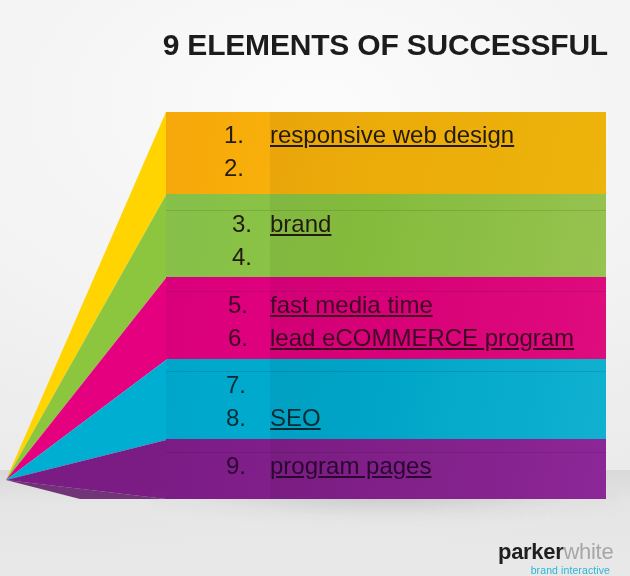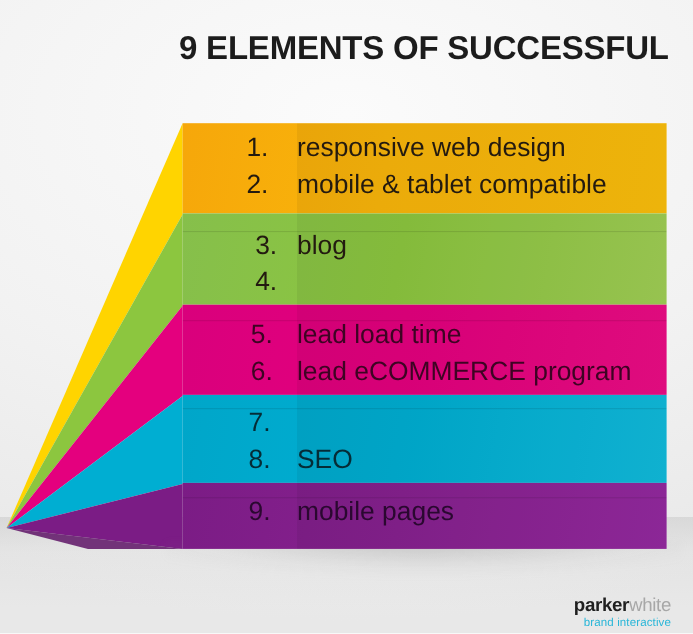--- a/index.html
+++ b/index.html
@@ -114,20 +114,21 @@
     padding-right: 26px;
     box-sizing: border-box;
     font-size: 24px;
     color: #1e1a17;
     flex: 0 0 auto;
   }
   .row-label {
     font-size: 24px;
     color: #1e1a17;
     white-space: nowrap;
+    text-decoration: underline;
   }
 
   
   .band-orange {
     height: 82px;
     background: linear-gradient(100deg, #f6a70a 0%, #f9b50b 42%, #fbbf0c 100%);
     padding-top: 9px;
   }
   .band-green {
     height: 83px;
@@ -173,21 +174,21 @@
 
   
   .logo {
     position: absolute;
     left: 498px;
     top: 541px;
     width: 112px;
     text-align: right;
     line-height: 1;
   }
-  .logo-main { font-size: 17px; letter-spacing: -0.3px; }
+  .logo-main { font-size: 22px; letter-spacing: -0.3px; }
   .logo-parker { color: #1f1f1f; font-weight: bold; }
   .logo-white { color: #a7a7a7; font-weight: normal; }
   .logo-tag {
     display: block;
     margin-top: 2px;
     font-size: 10.5px;
     color: #29b6d8;
     letter-spacing: 0.1px;
   }
 </style>
@@ -222,44 +223,43 @@
   <div class="panel">
 
     <div class="band band-orange">
       <div class="band-rows">
         <div class="row">
           <span class="row-num">1.</span>
           <span class="row-label">responsive web design</span>
         </div>
         <div class="row">
           <span class="row-num">2.</span>
-          <span class="row-label">mobile &amp; tablet compatible</span>
         </div>
       </div>
     </div>
 
     <div class="band band-green">
       <div class="band-sep"></div>
       <div class="band-rows">
         <div class="row">
           <span class="row-num">3.</span>
-          <span class="row-label">blog</span>
+          <span class="row-label">brand</span>
         </div>
         <div class="row">
           <span class="row-num">4.</span>
         </div>
       </div>
     </div>
 
     <div class="band band-magenta">
       <div class="band-sep"></div>
       <div class="band-rows">
         <div class="row">
           <span class="row-num">5.</span>
-          <span class="row-label">lead load time</span>
+          <span class="row-label">fast media time</span>
         </div>
         <div class="row">
           <span class="row-num">6.</span>
           <span class="row-label">lead eCOMMERCE program</span>
         </div>
       </div>
     </div>
 
     <div class="band band-cyan">
       <div class="band-sep"></div>
@@ -272,21 +272,21 @@
           <span class="row-label">SEO</span>
         </div>
       </div>
     </div>
 
     <div class="band band-purple">
       <div class="band-sep"></div>
       <div class="band-rows">
         <div class="row">
           <span class="row-num">9.</span>
-          <span class="row-label">mobile pages</span>
+          <span class="row-label">program pages</span>
         </div>
       </div>
     </div>
 
   </div>
 
   <div class="logo">
     <span class="logo-main"><span class="logo-parker">parker</span><span class="logo-white">white</span></span>
     <span class="logo-tag">brand interactive</span>
   </div>

